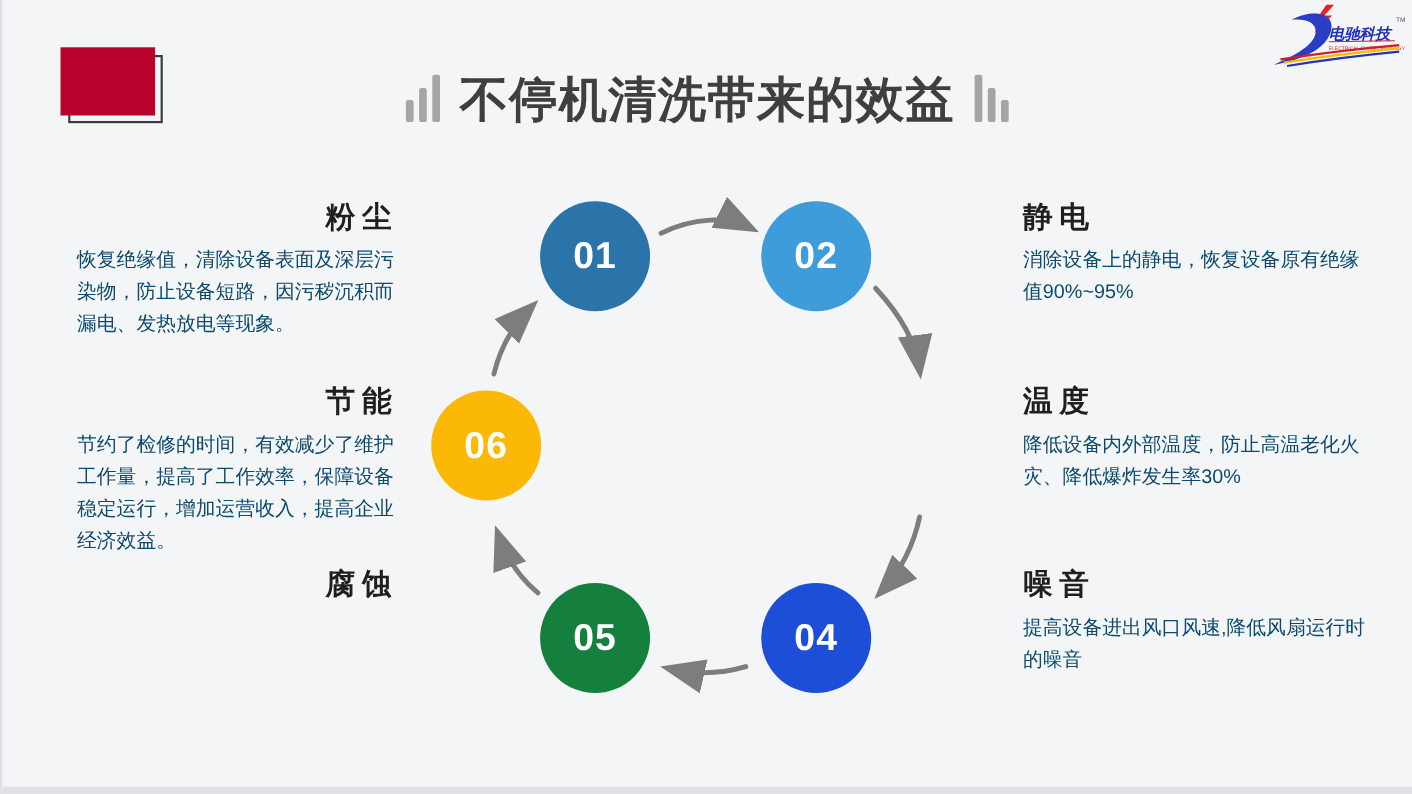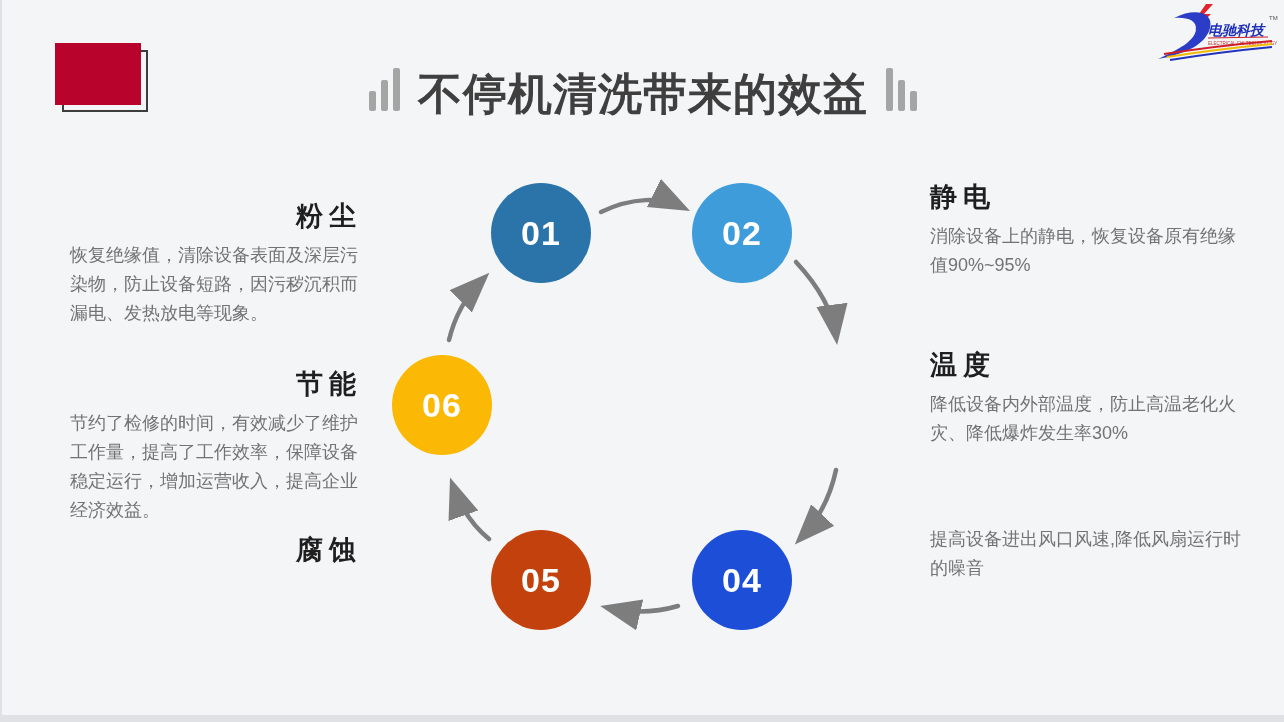--- a/index.html
+++ b/index.html
@@ -31,41 +31,41 @@
   }
   .tag-label {
     position:absolute; left:170px; top:50px;
     font-size:38px; font-weight:600; color:#b8032c; letter-spacing:6px;
     line-height:1.3;
   }
 
   
   .title-row {
     position:absolute; left:0; top:68px; width:100%;
-    display:flex; justify-content:center; align-items:flex-end; gap:18px;
+    display:flex; justify-content:center; align-items:flex-end; gap:18px;font-family:Liberation Mono, monospace;
   }
   .title-text {
     font-size:44px; font-weight:bold; color:#3f3f3f; letter-spacing:1px;
     line-height:1.2;
   }
   .bars { display:flex; align-items:flex-end; gap:5px; padding-bottom:10px; }
   .bars span { display:block; width:7px; background:#a5a5a5; border-radius:2px; }
   .bars .b-s { height:20px; } .bars .b-m { height:31px; } .bars .b-l { height:43px; }
 
   
   .block { position:absolute; }
   .block h3 {
     font-size:27px; font-weight:bold; color:#1f1f1f; letter-spacing:6px;
     line-height:1.15;
   }
   .block p {
-    margin-top:9px; font-size:18px; line-height:29px; color:#737373;
+    margin-top:9px; font-size:18px; line-height:29px; color:#0c4a6e;
     text-align:left;
   }
-  .block.left  { width:292px; left:68px;margin-top:19px; }
+  .block.left  { width:292px; left:68px; }
   .block.left h3 { text-align:right; }
   .block.right { width:322px; left:928px; }
   .block.right h3 { text-align:left; }
   .pos-dust { top:182px; } .pos-energy { top:350px; } .pos-corrosion { top:516px; }
   .pos-static { top:182px; } .pos-temp { top:350px; } .pos-noise { top:516px; }
 
   
   .circle {
     position:absolute; width:100px; height:100px; border-radius:50%;
     display:flex; align-items:center; justify-content:center;
@@ -115,20 +115,21 @@
 
   <div class="block right pos-static">
     <h3>静电</h3>
     <p>消除设备上的静电，恢复设备原有绝缘值90%~95%</p>
   </div>
   <div class="block right pos-temp">
     <h3>温度</h3>
     <p>降低设备内外部温度，防止高温老化火灾、降低爆炸发生率30%</p>
   </div>
   <div class="block right pos-noise">
+    <h3>噪音</h3>
     <p>提高设备进出风口风速,降低风扇运行时的噪音</p>
   </div>
 
   <svg class="arrows" width="1284" height="722" viewBox="0 0 1284 722">
     <defs>
       <marker id="ah" markerWidth="10" markerHeight="8" refX="7" refY="3.5" orient="auto">
         <path d="M0,0 L9,3.5 L0,7 Z" fill="#7d7d7d"></path>
       </marker>
     </defs>
     <g stroke="#7d7d7d" stroke-width="4.5" fill="none" stroke-linecap="round">
@@ -143,21 +144,21 @@
 
   <div class="circle c1" style="background-color: rgb(43, 116, 169);">
     <span>01</span>
   </div>
   <div class="circle c2" style="background-color: rgb(62, 156, 219);">
     <span>02</span>
   </div>
   <div class="circle c4" style="background-color: #1d4ed8;">
     <span>04</span>
   </div>
-  <div class="circle c5" style="background-color: #c2410c;">
+  <div class="circle c5" style="background-color: #15803d;">
     <span>05</span>
   </div>
   <div class="circle c6" style="background-color: rgb(251, 184, 5);">
     <span>06</span>
   </div>
 
   <div class="logo">
     <svg width="124" height="58" viewBox="0 0 124 58">
       <path d="M50 0 L41 13 L46 13 L39 26 L55 10 L48 10 L57 0 Z" fill="#e32229"></path>
       <path d="M18 14 C 40 3 58 9 54 24 C 50 40 30 50 2 55 C 24 45 38 37 40 26 C 41 16 31 13 18 14 Z" fill="#2b3dc6"></path>

